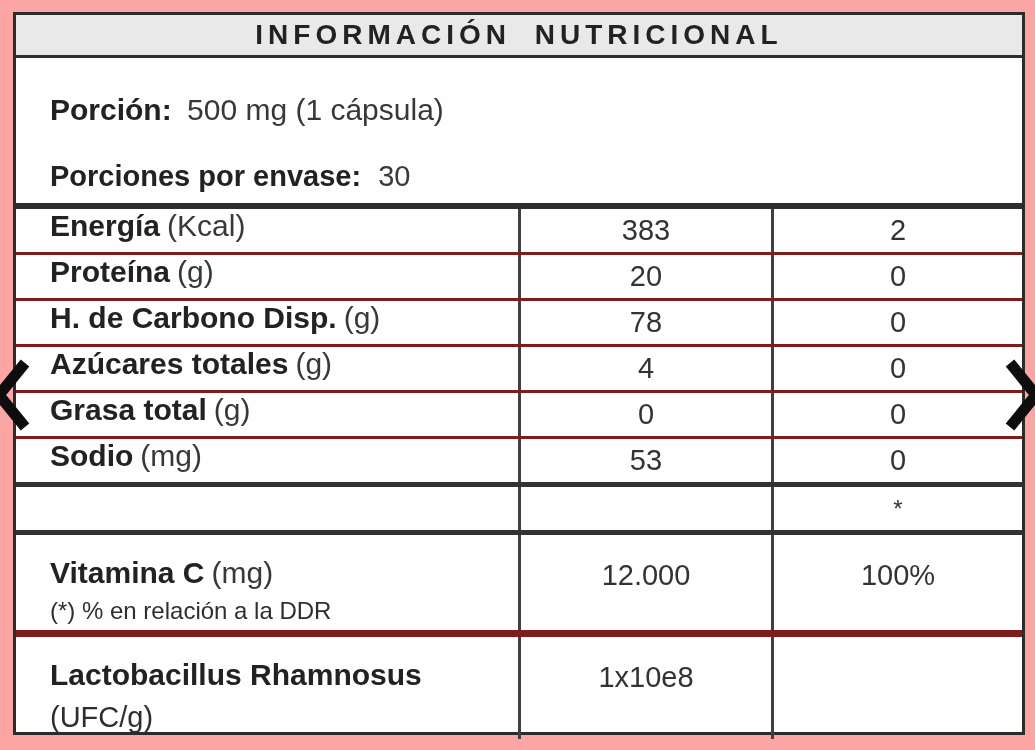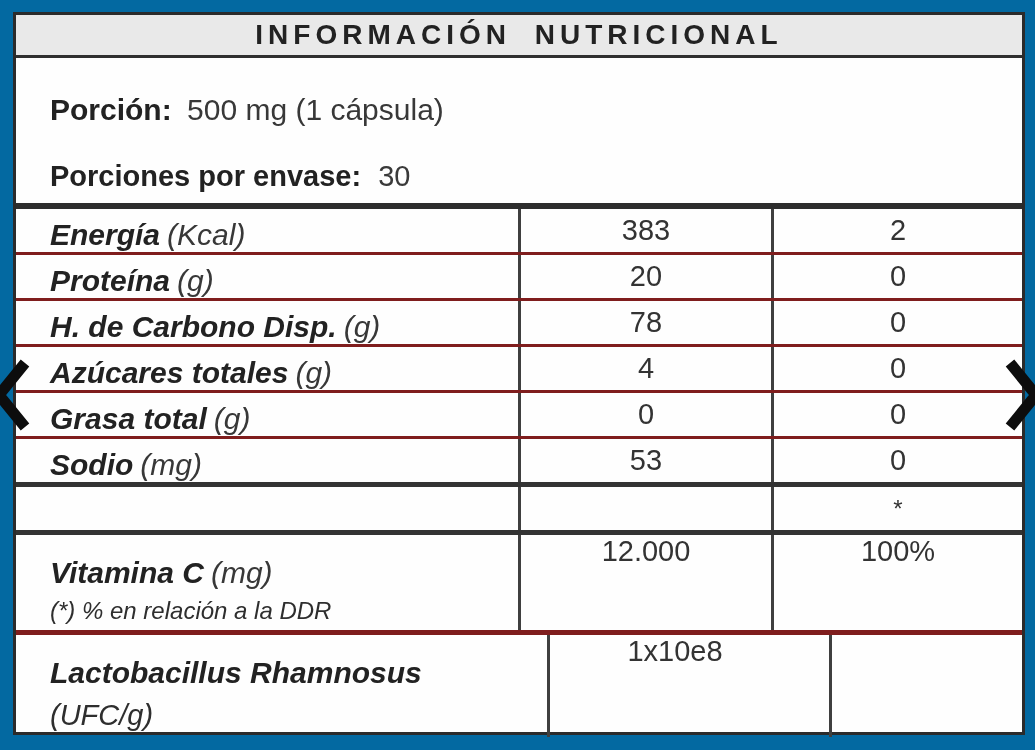--- a/index.html
+++ b/index.html
@@ -2,21 +2,21 @@
 <html><head>
 <meta charset="utf-8">
 <style>
   * { margin: 0; padding: 0; box-sizing: border-box; }
   html, body { width: 1035px; height: 750px; overflow: hidden; background: #fdfdfd; }
   body { font-family: "Liberation Sans", sans-serif; color: #262626; }
 
   .photo {
     position: relative;
     width: 1035px; height: 750px;
-    background: #0369a1;
+    background: #fca5a5;
     filter: blur(0.4px);
   }
 
   .ntable {
     position: absolute;
     left: 13px; top: 12px;
     width: 1012px; height: 723px;
     border: 3px solid #2b2b2b;
     background: #fefefe;
   }
@@ -56,40 +56,39 @@
 
   .row {
     display: grid;
     grid-template-columns: 502px 253px 251px;
     border-top: 3px solid #7f1d1d;
     height: 46px; 
   }
   .row.first { border-top: 6px solid #2d2d2d; height: 49px; }
   .row.spacer { border-top: 5px solid #333; height: 48px; }
   .row.vit    { border-top: 5px solid #333; height: 100px; }
-  .row.prob   { border-top: 5px solid #7f1d1d; height: 102px; gap: 29px; }
+  .row.prob   { border-top: 7px solid #7f1d1d; height: 102px; }
 
   .c1 {
     padding-left: 34px;
-    display: flex; align-items: flex-end;
+    display: flex; align-items: flex-start;
     font-size: 30px;
     white-space: nowrap;
-    font-style: italic;
   }
   .c2, .c3 {
     border-left: 3px solid #3f3f3f;
     display: flex; align-items: center; justify-content: center;
     font-size: 29px; color: #333;
   }
   .row.vit .c1, .row.prob .c1 {
     display: block; padding-top: 18px; line-height: 40px;
   }
   .row.vit .c2, .row.vit .c3,
   .row.prob .c2, .row.prob .c3 {
-    align-items: flex-start; padding-top: 0;
+    align-items: flex-start; padding-top: 24px;
   }
   .note { font-size: 24px; font-weight: normal; color: #2e2e2e; line-height: 36px; }
   .unit-line { font-size: 29px; font-weight: normal; color: #2e2e2e; line-height: 44px; }
   .star { font-size: 24px; color: #333; }
 
   .nav-btn { position: absolute; cursor: pointer; }
   .nav-prev { left: -9px; top: 356px; }
   .nav-next { left: 1004px; top: 356px; }
   .nav-btn svg { display: block; }
 </style>

